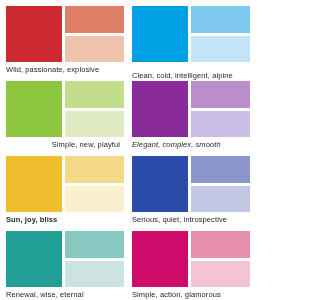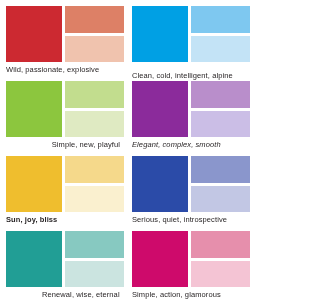--- a/index.html
+++ b/index.html
@@ -136,21 +136,21 @@
   </div>
 
   <div class="palette-cell cell-col1">
     <div class="swatch-row">
       <div class="swatch-main" style="background-color: rgb(33, 158, 149);"></div>
       <div class="swatch-stack">
         <div class="swatch-secondary" style="background-color: rgb(135, 201, 193);"></div>
         <div class="swatch-tertiary" style="background-color: rgb(203, 228, 224);"></div>
       </div>
     </div>
-    <div class="palette-caption" style="color: rgb(35, 31, 32); margin-left: 36px;">Renewal, wise, eternal</div>
+    <div class="palette-caption" style="color: rgb(35, 31, 32);">Renewal, wise, eternal</div>
   </div>
 
   <div class="palette-cell cell-col2">
     <div class="swatch-row">
       <div class="swatch-main" style="background-color: rgb(206, 10, 107);"></div>
       <div class="swatch-stack">
         <div class="swatch-secondary" style="background-color: rgb(230, 143, 172);"></div>
         <div class="swatch-tertiary" style="background-color: rgb(244, 196, 212);"></div>
       </div>
     </div>

